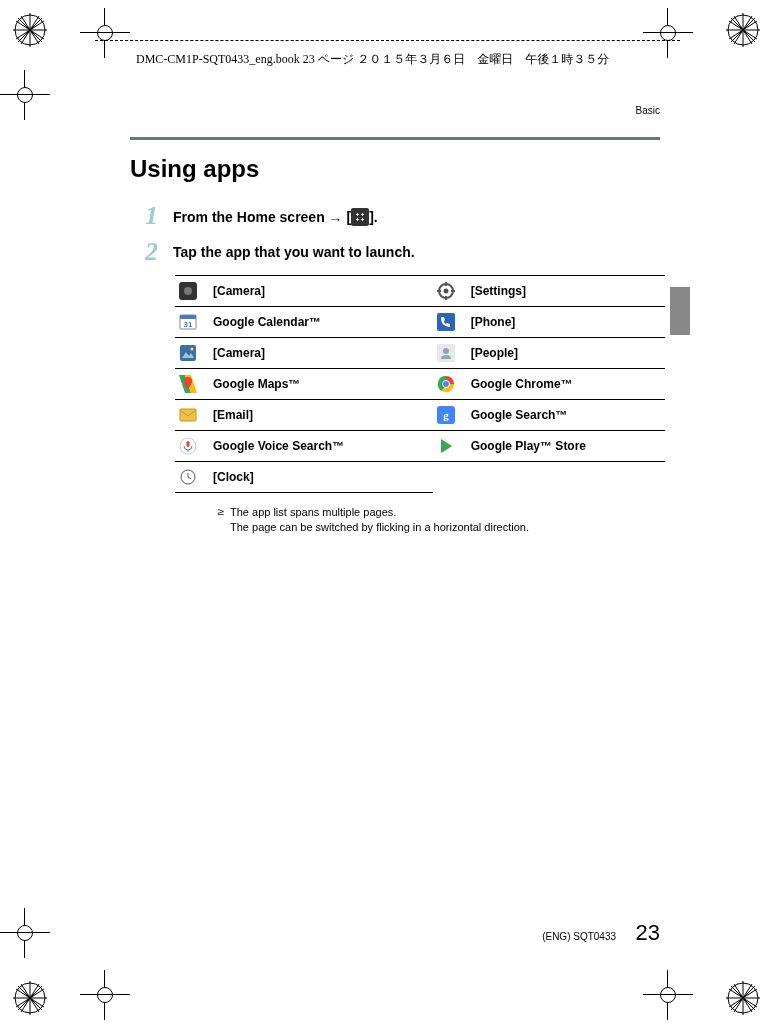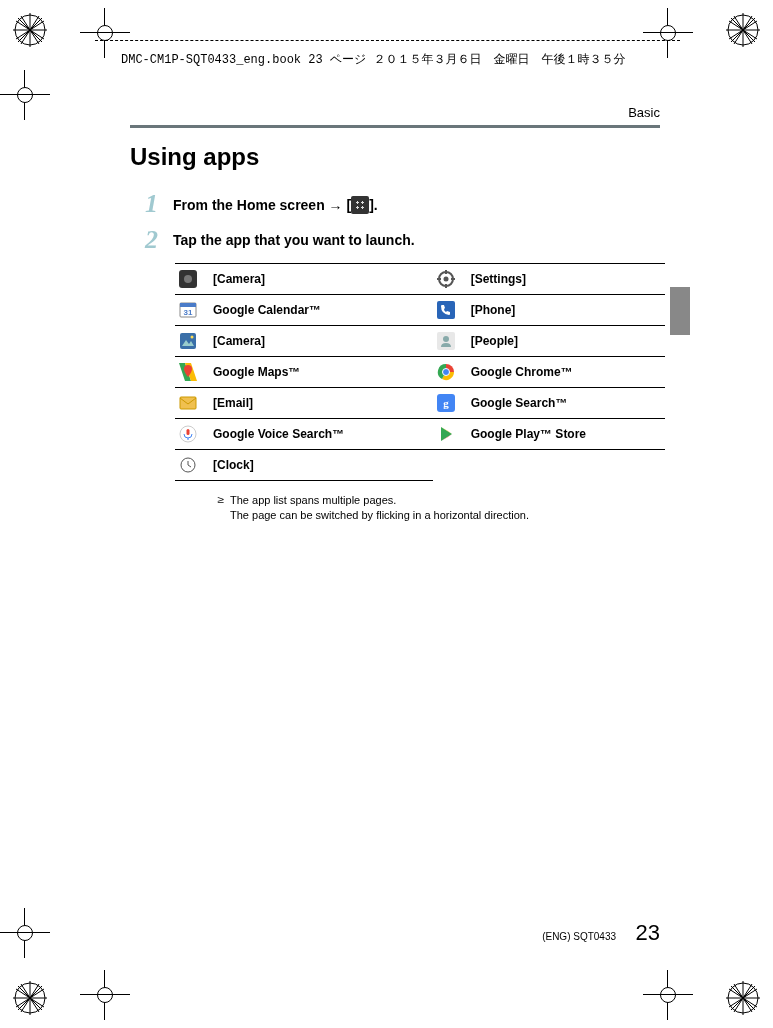--- a/index.html
+++ b/index.html
@@ -36,36 +36,36 @@
     position: absolute;
     left: 17px; top: 17px;
     width: 14px; height: 14px;
     border: 1px solid #000;
     border-radius: 50%;
     background: #fff;
   }
   .header-line {
     position: absolute;
     top: 51px;
-    left: 121px;
-    font-family: Liberation Mono, monospace;
+    left: 136px;
+    font-family: Liberation Serif, serif;
     font-size: 12px;
     white-space: nowrap;
   }
   .page {
     position: absolute;
     left: 130px;
     top: 105px;
     width: 530px;
   }
   .section-label {
     text-align: right;
-    font-size: 13px;
+    font-size: 10px;
     color: #000;
-    margin-bottom: 5px;
+    margin-bottom: 21px;
   }
   .hr-top {
     border-top: 3px solid #6a767a;
     margin-bottom: 15px;
   }
   h1 {
     font-size: 24px;
     font-weight: bold;
     margin: 0 0 20px 0;
     font-family: Arial, sans-serif;

